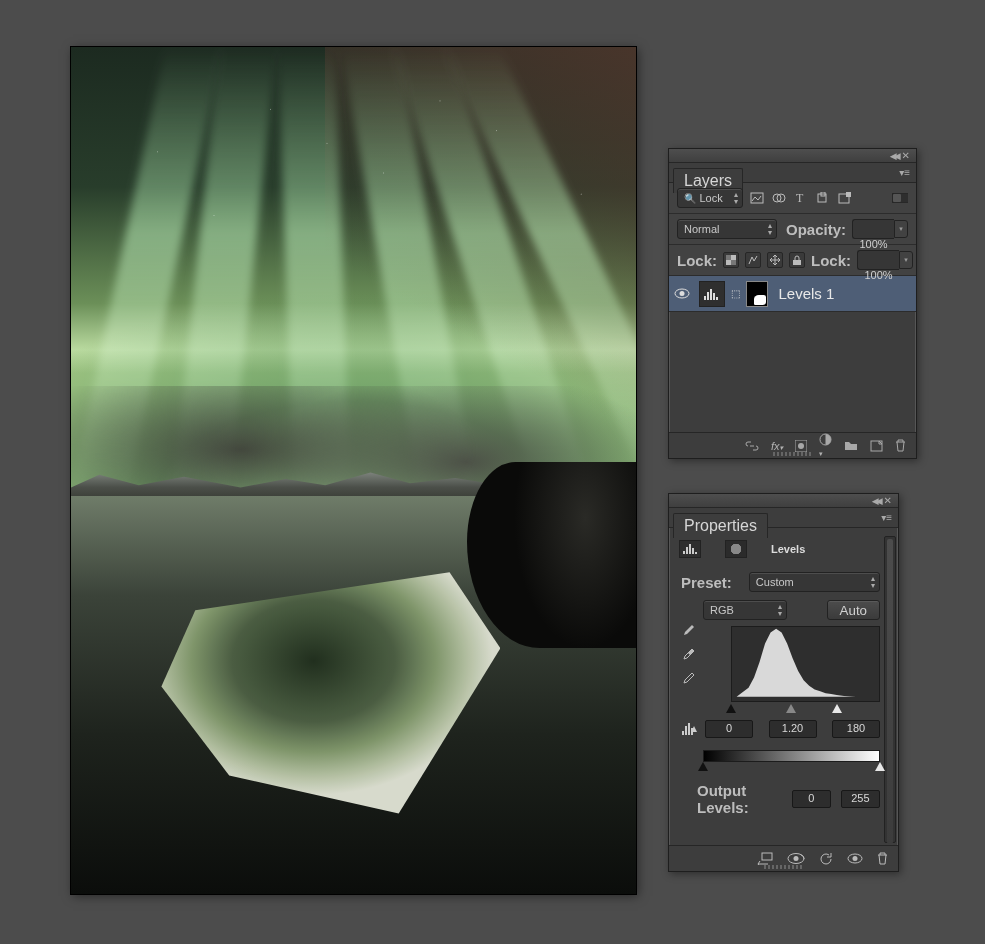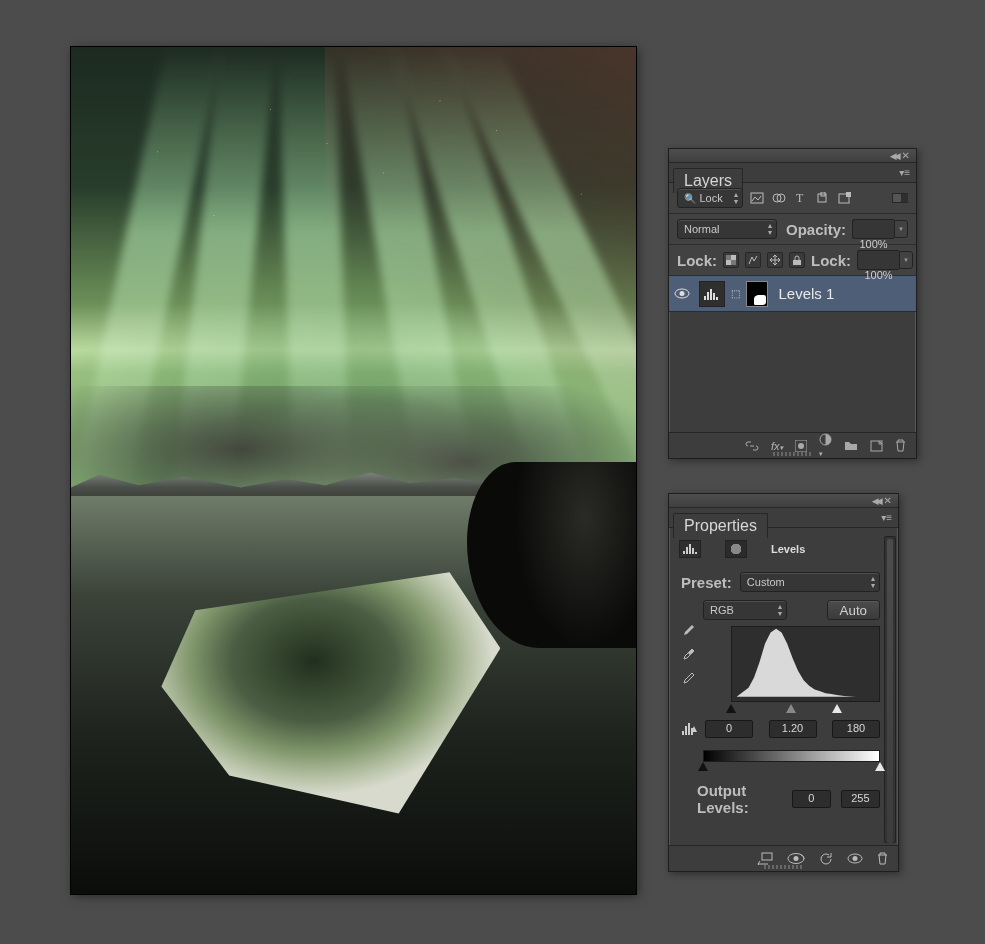--- a/index.html
+++ b/index.html
@@ -197,21 +197,21 @@
   }
   .props-header .ph-thumb{
     width:22px;height:18px;border:1px solid #222;background:#2f2f2f;
     display:flex;align-items:center;justify-content:center;
   }
   .props-header .ph-mask{
     width:22px;height:18px;border:1px solid #222;
     background: radial-gradient(circle at 50% 50%, #888 40%, #2b2b2b 42%);
   }
   .props-title{font-weight:bold;color:#dcdcdc;}
-  .prow { display:flex; align-items:center; gap:8px; padding:4px 18px 4px 12px;}
+  .prow { display:flex; align-items:center; gap:17px; padding:4px 18px 4px 12px;}
   .preset-dd { flex:1; }
   .channel-dd { width:84px; margin-left:22px;}
   .auto-btn {
     height:20px; padding:0 12px; background:linear-gradient(#4c4c4c,#3b3b3b);
     border:1px solid #222; border-radius:3px; color:#d0d0d0;
     box-shadow: inset 0 1px 0 #5a5a5a;
   }
   .eyedroppers{ display:flex; flex-direction:column; gap:8px; padding-left:12px;}
   .ed { width:16px;height:16px; }
   .hist-wrap { position:relative; margin:2px 18px 0 34px; }

